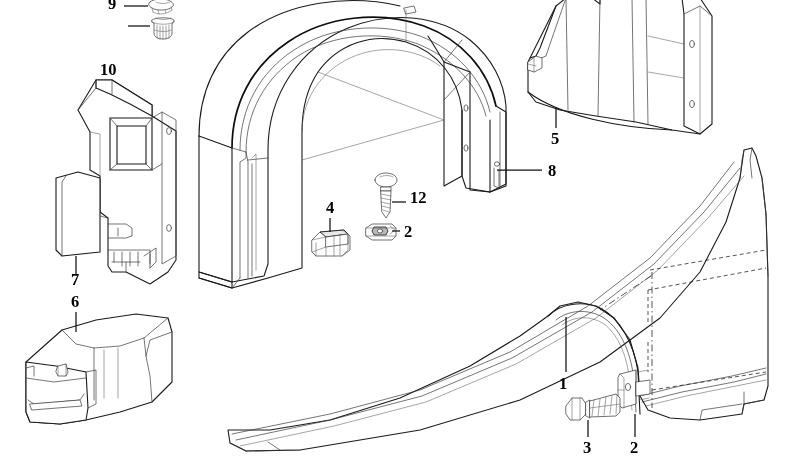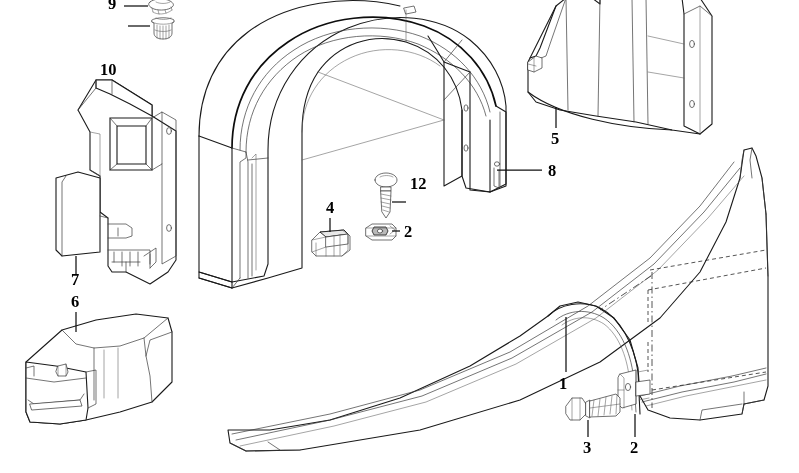--- a/index.html
+++ b/index.html
@@ -277,15 +277,15 @@
   <div class="lbl-t" style="left:404px;top:224px;">2</div>
   <div class="lbl-t" style="left:630px;top:440px;">2</div>
   <div class="lbl-t" style="left:583px;top:440px;">3</div>
   <div class="lbl-t" style="left:326px;top:200px;">4</div>
   <div class="lbl-t" style="left:551px;top:131px;">5</div>
   <div class="lbl-t" style="left:71px;top:294px;">6</div>
   <div class="lbl-t" style="left:71px;top:272px;">7</div>
   <div class="lbl-t" style="left:548px;top:163px;">8</div>
   <div class="lbl-t" style="left:108px;top:-4px;">9</div>
   <div class="lbl-t" style="left:100px;top:15px;margin-top:47px;">10</div>
-  <div class="lbl-t" style="left:410px;top:176px;">12</div>
+  <div class="lbl-t" style="left:410px;top:190px;">12</div>
 
 </div>
 
 </body></html>

